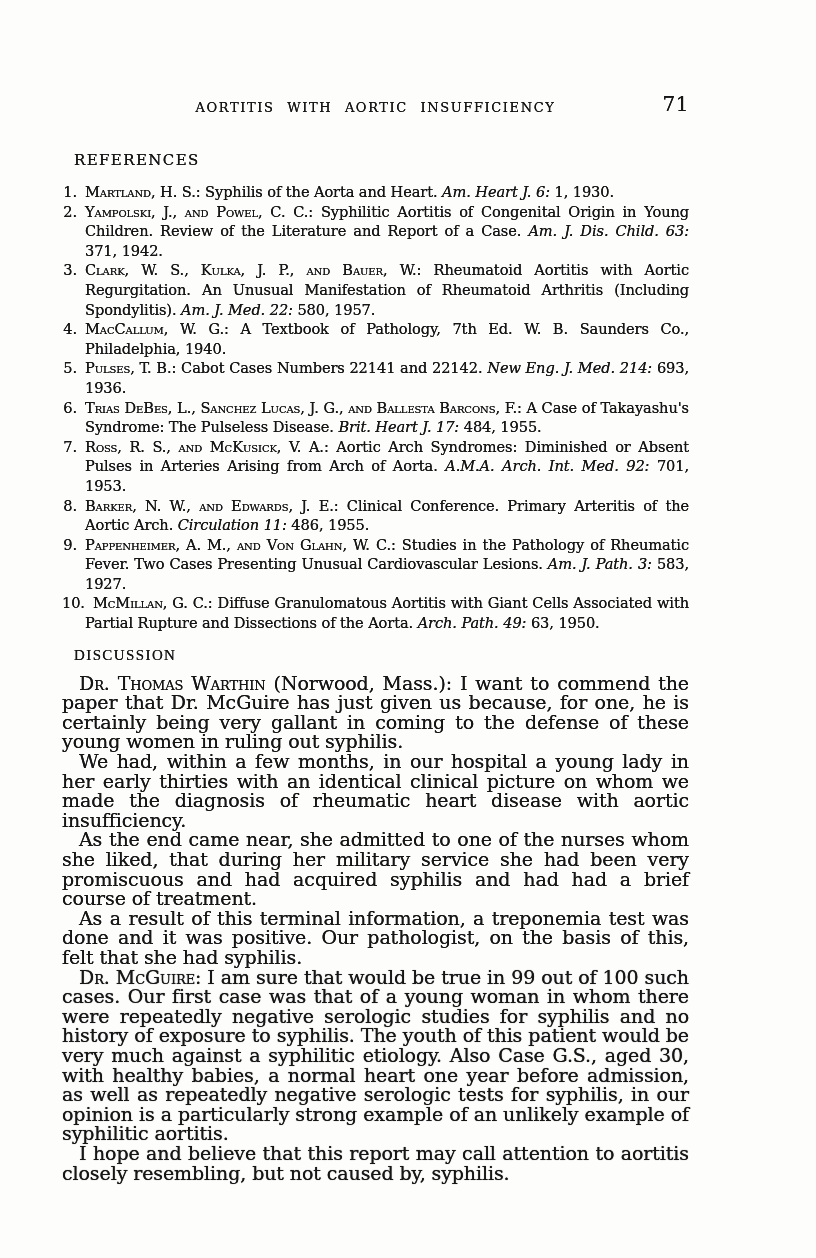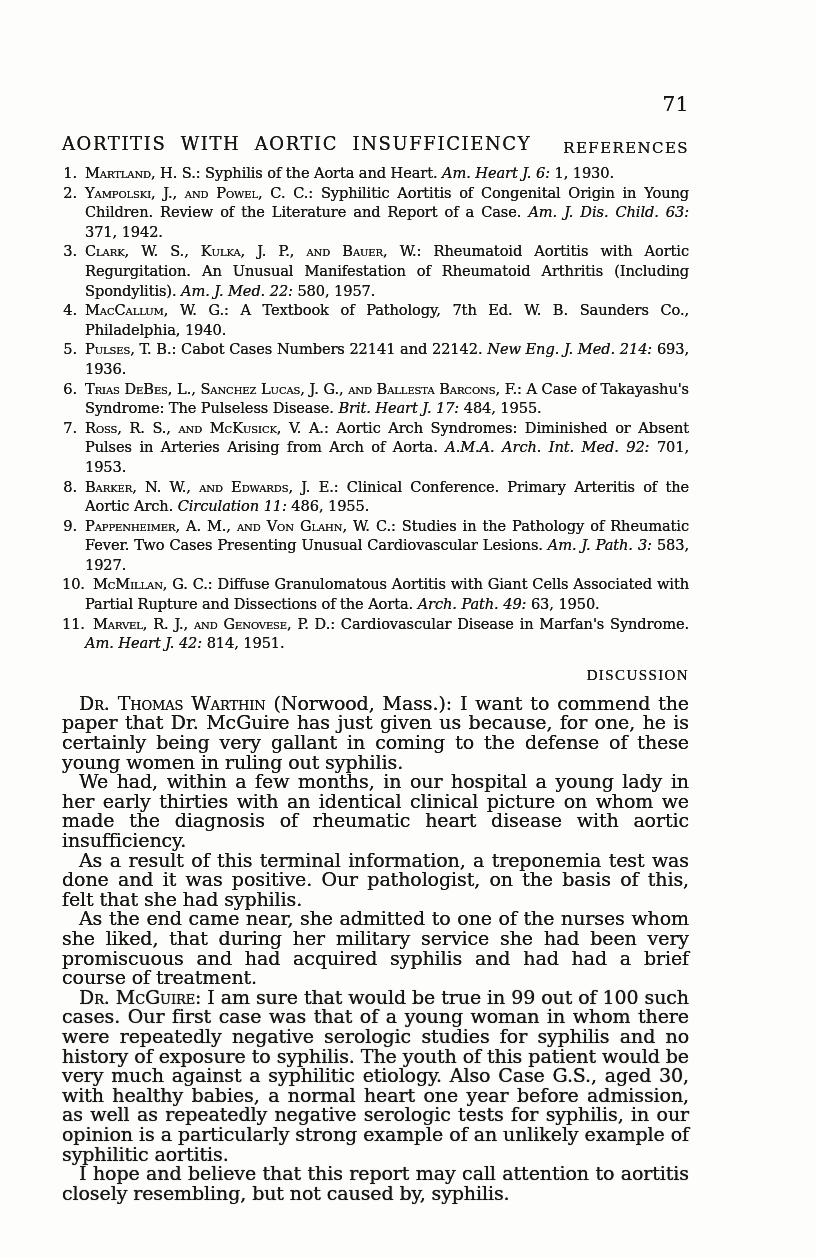--- a/index.html
+++ b/index.html
@@ -23,46 +23,45 @@
   }
   
   .page-header {
     position: absolute;
     top: 96px;
     left: 62px;
     width: 627px;
     height: 22px;
   }
   .running-head {
-    text-align: left;
-    font-size: 18px;
+    text-align: center;
+    font-size: 13px;
     line-height: 17px;
     letter-spacing: 1.6px;
     word-spacing: 7px;
     padding-top: 3px;
-    margin-top: 36px;
   }
   .folio {
     position: absolute;
     right: 0;
     top: -3px;
     font-size: 20px;
     line-height: 22px;
     letter-spacing: 0.5px;
   }
   
   .content {
     position: absolute;
     top: 139px;
     left: 62px;
     width: 627px;
   }
   .sec-heading {
-    margin: 0;
-    text-align: right;
+    margin: 12px;
+    text-align: left;
     font-size: 15px;
     font-weight: normal;
     letter-spacing: 1.4px;
     line-height: 19px;
   }
   .sec-heading.discussion-heading {
     margin-top: 13px;
     margin-bottom: 9px;
     font-family: Liberation Serif, serif;
   }
@@ -121,28 +120,27 @@
         <li class="ref"><span class="ref-num">1.</span><span class="sc">Martland, H. S.:</span><span class=""> Syphilis of the Aorta and Heart. </span><span class="it">Am. Heart J. 6:</span><span class=""> 1, 1930.</span></li>
         <li class="ref"><span class="ref-num">2.</span><span class="sc">Yampolski, J., and Powel, C. C.:</span><span class=""> Syphilitic Aortitis of Congenital Origin in Young Children. Review of the Literature and Report of a Case. </span><span class="it">Am. J. Dis. Child. 63:</span><span class=""> 371, 1942.</span></li>
         <li class="ref"><span class="ref-num">3.</span><span class="sc">Clark, W. S., Kulka, J. P., and Bauer, W.:</span><span class=""> Rheumatoid Aortitis with Aortic Regurgitation. An Unusual Manifestation of Rheumatoid Arthritis (Including Spondylitis). </span><span class="it">Am. J. Med. 22:</span><span class=""> 580, 1957.</span></li>
         <li class="ref"><span class="ref-num">4.</span><span class="sc">MacCallum, W. G.:</span><span class=""> A Textbook of Pathology, 7th Ed. W. B. Saunders Co., Philadelphia, 1940.</span></li>
         <li class="ref"><span class="ref-num">5.</span><span class="sc">Pulses, T. B.:</span><span class=""> Cabot Cases Numbers 22141 and 22142. </span><span class="it">New Eng. J. Med. 214:</span><span class=""> 693, 1936.</span></li>
         <li class="ref"><span class="ref-num">6.</span><span class="sc">Trias DeBes, L., Sanchez Lucas, J. G., and Ballesta Barcons, F.:</span><span class=""> A Case of Takayashu's Syndrome: The Pulseless Disease. </span><span class="it">Brit. Heart J. 17:</span><span class=""> 484, 1955.</span></li>
         <li class="ref"><span class="ref-num">7.</span><span class="sc">Ross, R. S., and McKusick, V. A.:</span><span class=""> Aortic Arch Syndromes: Diminished or Absent Pulses in Arteries Arising from Arch of Aorta. </span><span class="it">A.M.A. Arch. Int. Med. 92:</span><span class=""> 701, 1953.</span></li>
         <li class="ref"><span class="ref-num">8.</span><span class="sc">Barker, N. W., and Edwards, J. E.:</span><span class=""> Clinical Conference. Primary Arteritis of the Aortic Arch. </span><span class="it">Circulation 11:</span><span class=""> 486, 1955.</span></li>
         <li class="ref"><span class="ref-num">9.</span><span class="sc">Pappenheimer, A. M., and Von Glahn, W. C.:</span><span class=""> Studies in the Pathology of Rheumatic Fever. Two Cases Presenting Unusual Cardiovascular Lesions. </span><span class="it">Am. J. Path. 3:</span><span class=""> 583, 1927.</span></li>
         <li class="ref"><span class="ref-num">10.</span><span class="sc">McMillan, G. C.:</span><span class=""> Diffuse Granulomatous Aortitis with Giant Cells Associated with Partial Rupture and Dissections of the Aorta. </span><span class="it">Arch. Path. 49:</span><span class=""> 63, 1950.</span></li>
-        <li class="ref"><span class="ref-num">11.</span><span class="sc">Marvel, R. J., and Genovese, P. D.:</span><span class=""> Cardiovascular Disease in Marfan's Syndrome. </span><span class="it">Am. Heart J. 42:</span><span class=""> 814, 1951.</span></li>
       </ol>
 
     <h2 class="sec-heading discussion-heading">DISCUSSION</h2>
 
     <section class="discussion-body" id="discussion">
         <p><span class="sc">Dr. Thomas Warthin</span><span class=""> (Norwood, Mass.): I want to commend the paper that Dr. McGuire has just given us because, for one, he is certainly being very gallant in coming to the defense of these young women in ruling out syphilis.</span></p>
         <p><span class="">We had, within a few months, in our hospital a young lady in her early thirties with an identical clinical picture on whom we made the diagnosis of rheumatic heart disease with aortic insufficiency.</span></p>
+        <p><span class="">As the end came near, she admitted to one of the nurses whom she liked, that during her military service she had been very promiscuous and had acquired syphilis and had had a brief course of treatment.</span></p>
         <p><span class="">As a result of this terminal information, a treponemia test was done and it was positive. Our pathologist, on the basis of this, felt that she had syphilis.</span></p>
-        <p><span class="">As the end came near, she admitted to one of the nurses whom she liked, that during her military service she had been very promiscuous and had acquired syphilis and had had a brief course of treatment.</span></p>
         <p><span class="sc">Dr. McGuire:</span><span class=""> I am sure that would be true in 99 out of 100 such cases. Our first case was that of a young woman in whom there were repeatedly negative serologic studies for syphilis and no history of exposure to syphilis. The youth of this patient would be very much against a syphilitic etiology. Also Case G.S., aged 30, with healthy babies, a normal heart one year before admission, as well as repeatedly negative serologic tests for syphilis, in our opinion is a particularly strong example of an unlikely example of syphilitic aortitis.</span></p>
         <p><span class="">I hope and believe that this report may call attention to aortitis closely resembling, but not caused by, syphilis.</span></p>
       </section>
   </main>
 
 </div>
 
 </body></html>

